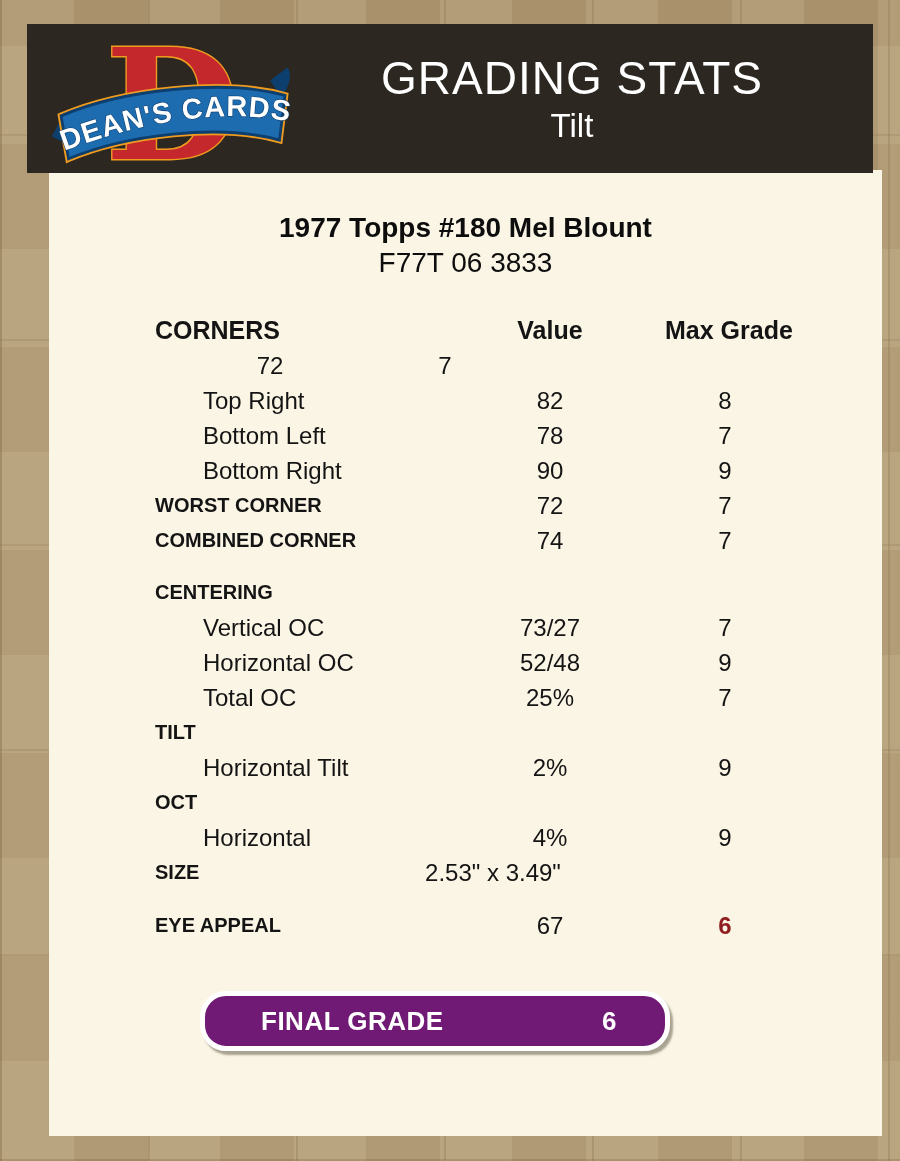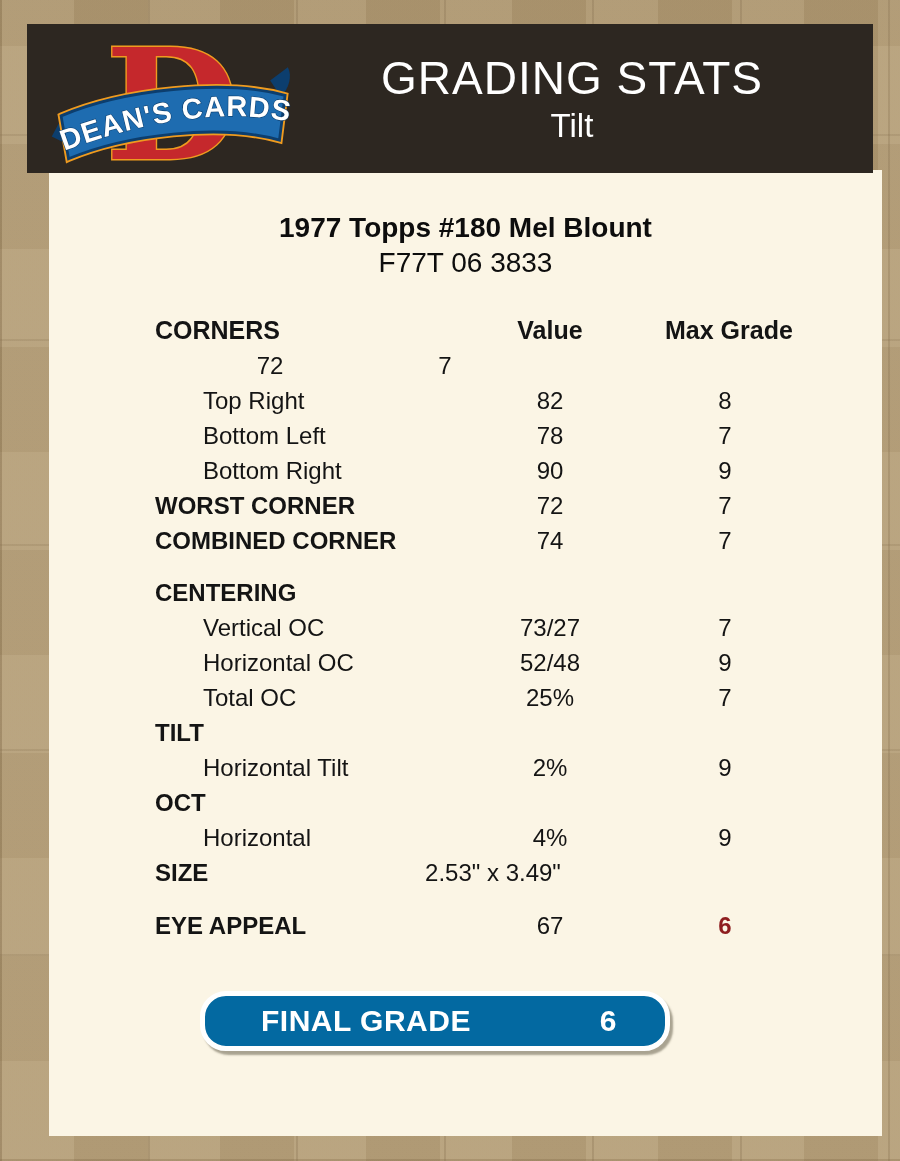--- a/index.html
+++ b/index.html
@@ -37,34 +37,34 @@
 
   .card-title  { padding-top:41px; font-size:28px; font-weight:bold; text-align:center; line-height:34px; color:#0d0d0d; }
   .card-serial { font-size:28px; text-align:center; line-height:36px; color:#0d0d0d; }
 
   .gtable { margin-top:32px; }
   .trow { display:flex; align-items:center; height:35px; padding-left:106px; font-size:24px; color:#141414; }
   .c-label { width:280px; white-space:nowrap; }
   .c-value { width:230px; text-align:center; white-space:nowrap; }
   .c-max   { width:120px; text-align:center; white-space:nowrap; }
   .r-head .c-label, .r-head .c-value, .r-head .c-max { font-weight:bold; font-size:25px; }
-  .sec .c-label { font-weight:bold; font-size:24px; }
+  .sec .c-label { font-weight:bold; font-size:20px; }
   .ind .c-label { padding-left:48px; }
   .gap  { margin-top:17px; }
   .gap2 { margin-top:18px; }
   .red-max .c-max { color:#8e1d1f; font-weight:bold; }
   .size-val { position:relative; left:-57px; }
 
   .final-btn {
     margin:48px 0 0 151px; width:470px; height:60px;
-    background:#0369a1;
+    background:#701a75;
     border:5px solid #ffffff; border-radius:26px;
     box-shadow:3px 4px 2px rgba(125,118,100,0.65);
     display:flex; align-items:center;
-    color:#ffffff; font-weight:bold; font-size:30px; letter-spacing:0.5px;
+    color:#ffffff; font-weight:bold; font-size:26px; letter-spacing:0.5px;
     cursor:default;
   }
   .final-label { padding-left:56px; }
   .final-value { margin-left:auto; padding-right:48px; }
 </style>
 </head>
 <body>
 
 <div class="topbar">
   <div class="logo-wrap">

